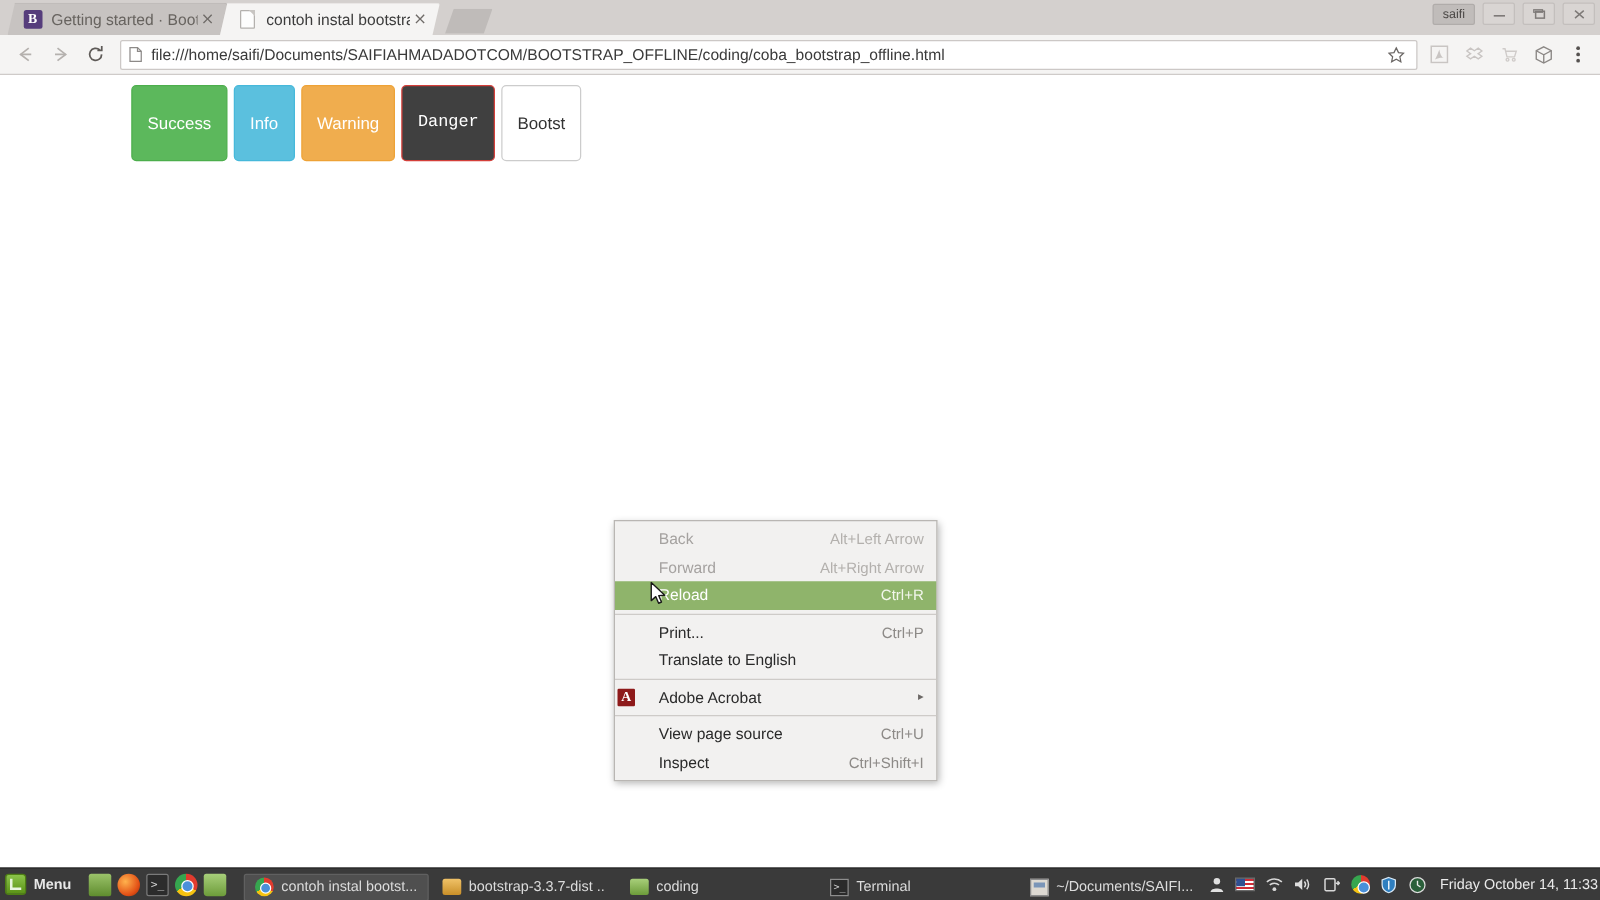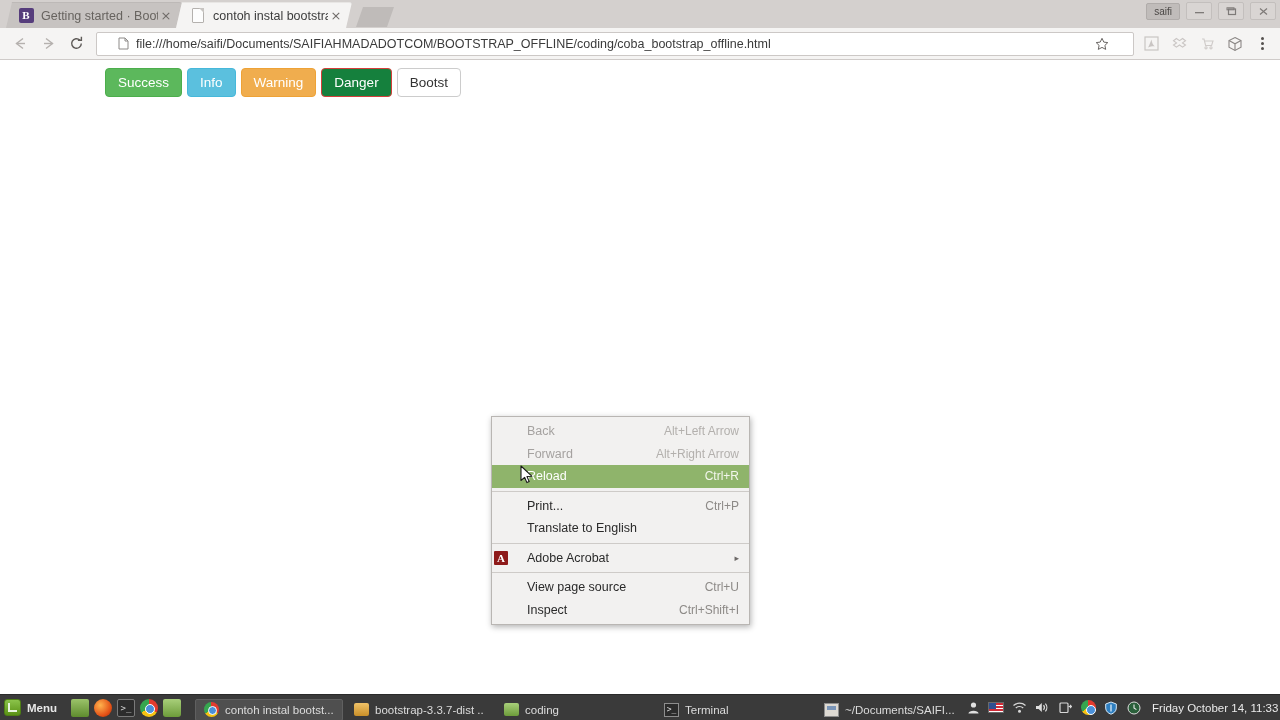--- a/index.html
+++ b/index.html
@@ -108,21 +108,21 @@
     display: flex; align-items: center; padding: 0 6px;
   }
   .navbtn {
     width: 28px; height: 28px; display: flex; align-items: center; justify-content: center;
     cursor: pointer; color: #b5b1ae;
   }
   .navbtn.enabled { color: #5f5b58; }
   .omnibox {
     flex: 1 1 auto; height: 24px; margin: 0 4px 0 6px;
     background: #ffffff; border: 1px solid #ccc8c6; border-radius: 2px;
-    display: flex; align-items: center; padding: 0 21px;
+    display: flex; align-items: center; padding: 0 6px;
   }
   .omnibox .page-icon { margin-right: 7px; display: flex; }
   .omnibox .url {
     flex: 1 1 auto; font-size: 12.5px; color: #3a3a3a;
     white-space: nowrap; overflow: hidden;
     font-family: "Liberation Sans", sans-serif;
   }
   .omnibox .star { width: 20px; display: flex; justify-content: center; cursor: pointer; color: #6a6664;}
   .ext-icons { display: flex; align-items: center; gap: 2px; }
   .ext {
@@ -136,29 +136,29 @@
   .menu-dots i { width: 3px; height: 3px; border-radius: 50%; background: #55514f; display: block; }
 
   
   .page {
     position: absolute; left: 0; top: 61px; width: 1280px; height: 633px;
     background: #ffffff; overflow: hidden;
   }
   .btn-row { padding: 7px 0 0 105px; display: flex; gap: 5px; align-items: flex-start; }
   .btn {
     font-size: 13.5px; line-height: 1.42857;
-    padding: 4px 12px; border-radius: 4px; border: 1px solid transparent;
+    padding: 20px 12px; border-radius: 4px; border: 1px solid transparent;
     color: #fff; cursor: pointer; font-family: "Liberation Sans", sans-serif;
     white-space: nowrap;
     text-align: right;
   }
   .btn-success { background: #5cb85c; border-color: #4cae4c; }
   .btn-info    { background: #5bc0de; border-color: #46b8da; }
   .btn-warning { background: #f0ad4e; border-color: #eea236; }
-  .btn-danger  { background: #15803d; border-color: #d43f3a; }
+  .btn-danger  { background: #404040; border-color: #d43f3a; font-family: Liberation Mono, monospace; }
   .btn-default { background: #ffffff; border-color: #cccccc; color: #333333; }
 
   
   .ctxmenu {
     position: absolute; left: 491px; top: 416px; width: 259px;
     background: #f2f1f0;
     border: 1px solid #b9b6b3;
     box-shadow: 1px 2px 6px rgba(0,0,0,0.30);
     padding: 3px 0 3px 0;
     font-size: 12.5px;

